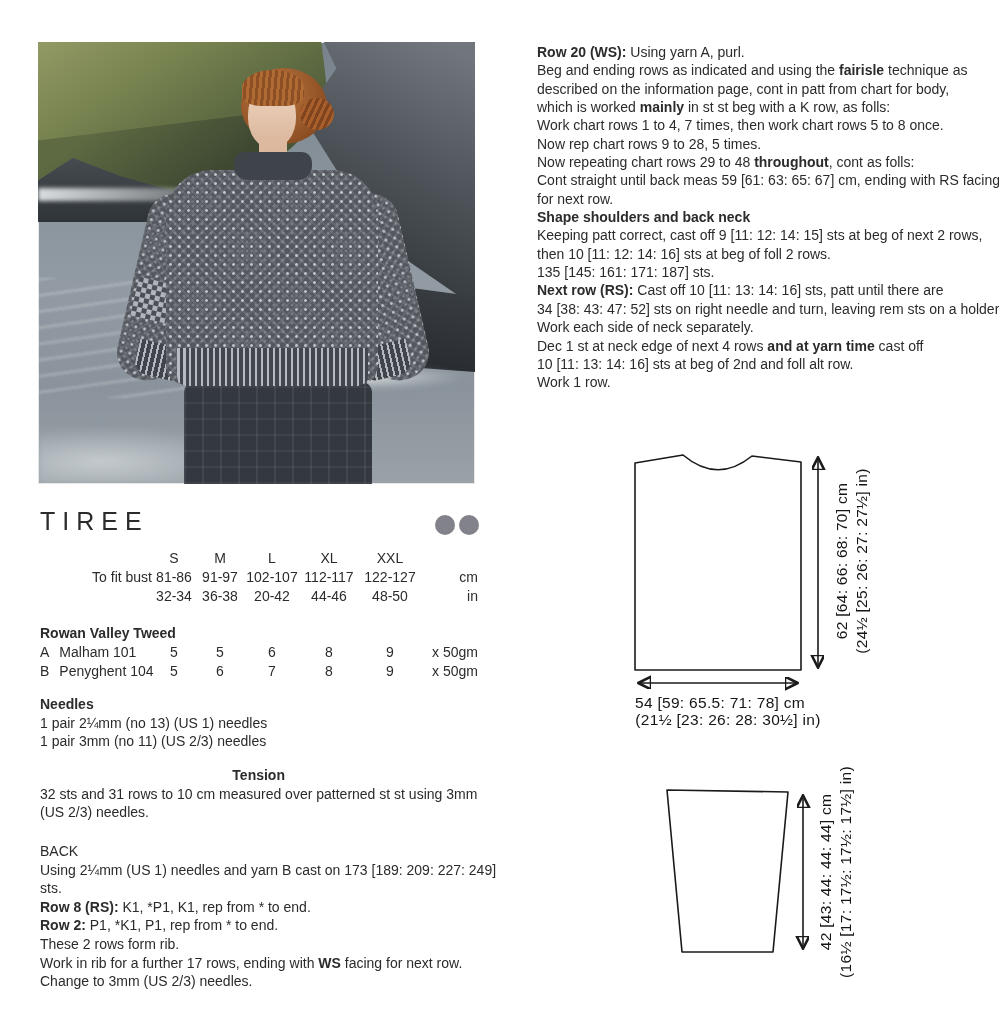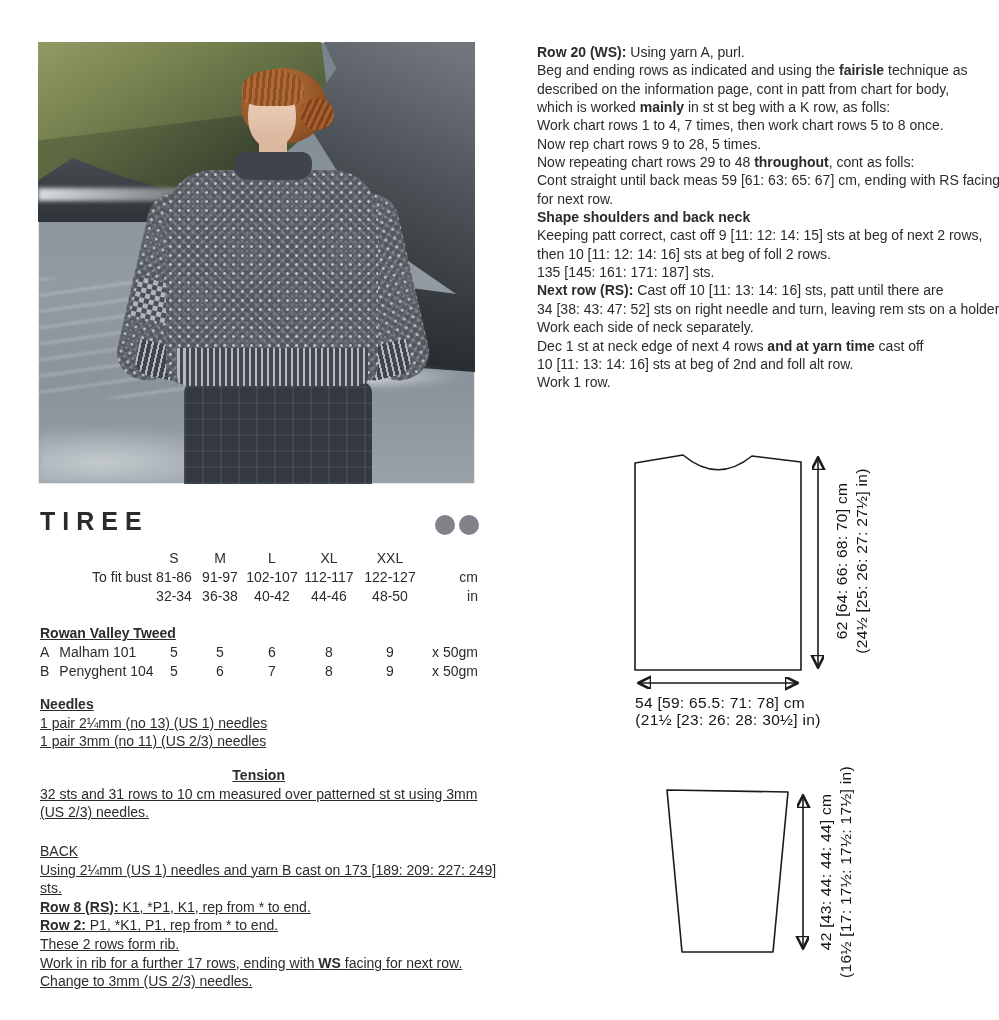--- a/index.html
+++ b/index.html
@@ -2,24 +2,24 @@
 <html><head>
 <meta charset="utf-8">
 <style>
   html,body{margin:0;padding:0;background:#ffffff;}
   .page{position:relative;width:999px;height:1020px;background:#ffffff;overflow:hidden;
         font-family:"Liberation Sans", sans-serif;color:#2b2b2b;}
   .abs{position:absolute;}
 
   
   .body-txt{font-size:14px;line-height:18.35px;white-space:nowrap;}
-  .left-txt{font-size:14px;line-height:18.6px;white-space:nowrap;text-decoration:underline;}
+  .left-txt{font-size:14px;line-height:18.6px;white-space:nowrap;}
   .tline{white-space:nowrap;}
   b{font-weight:bold;}
-  .pattern-title{font-size:25px;letter-spacing:7px;color:#2b2b2b;font-weight:700;}
+  .pattern-title{font-size:25px;letter-spacing:7px;color:#2b2b2b;font-weight:400;}
 
   
   .dots{display:flex;gap:4px;}
   .dot{width:20px;height:20px;border-radius:50%;background:#82828a;}
 
   
   .grid{display:grid;grid-template-columns:112px 44px 48px 56px 58px 64px 56px;font-size:14px;}
   .grid > div{height:19px;line-height:19px;text-align:center;white-space:nowrap;}
   .grid .l{text-align:right;}
   .yarn-label{display:flex;gap:10px;}
@@ -111,21 +111,21 @@
     <div>81-86</div>
     <div>91-97</div>
     <div>102-107</div>
     <div>112-117</div>
     <div>122-127</div>
     <div class="l" style="padding-left:12px;">cm</div>
 
     <div class="l"></div>
     <div>32-34</div>
     <div>36-38</div>
-    <div>40-42</div>
+    <div>20-42</div>
     <div>44-46</div>
     <div>48-50</div>
     <div class="l" style="padding-left:12px;">in</div>
   </div>
 
   <div class="abs" style="left:40px;top:624px;">
     <div class="left-txt" style="font-weight:bold;height:19px;">Rowan Valley Tweed</div>
     <div class="grid">
       <div class="l yarn-label">
         <span>A</span>

